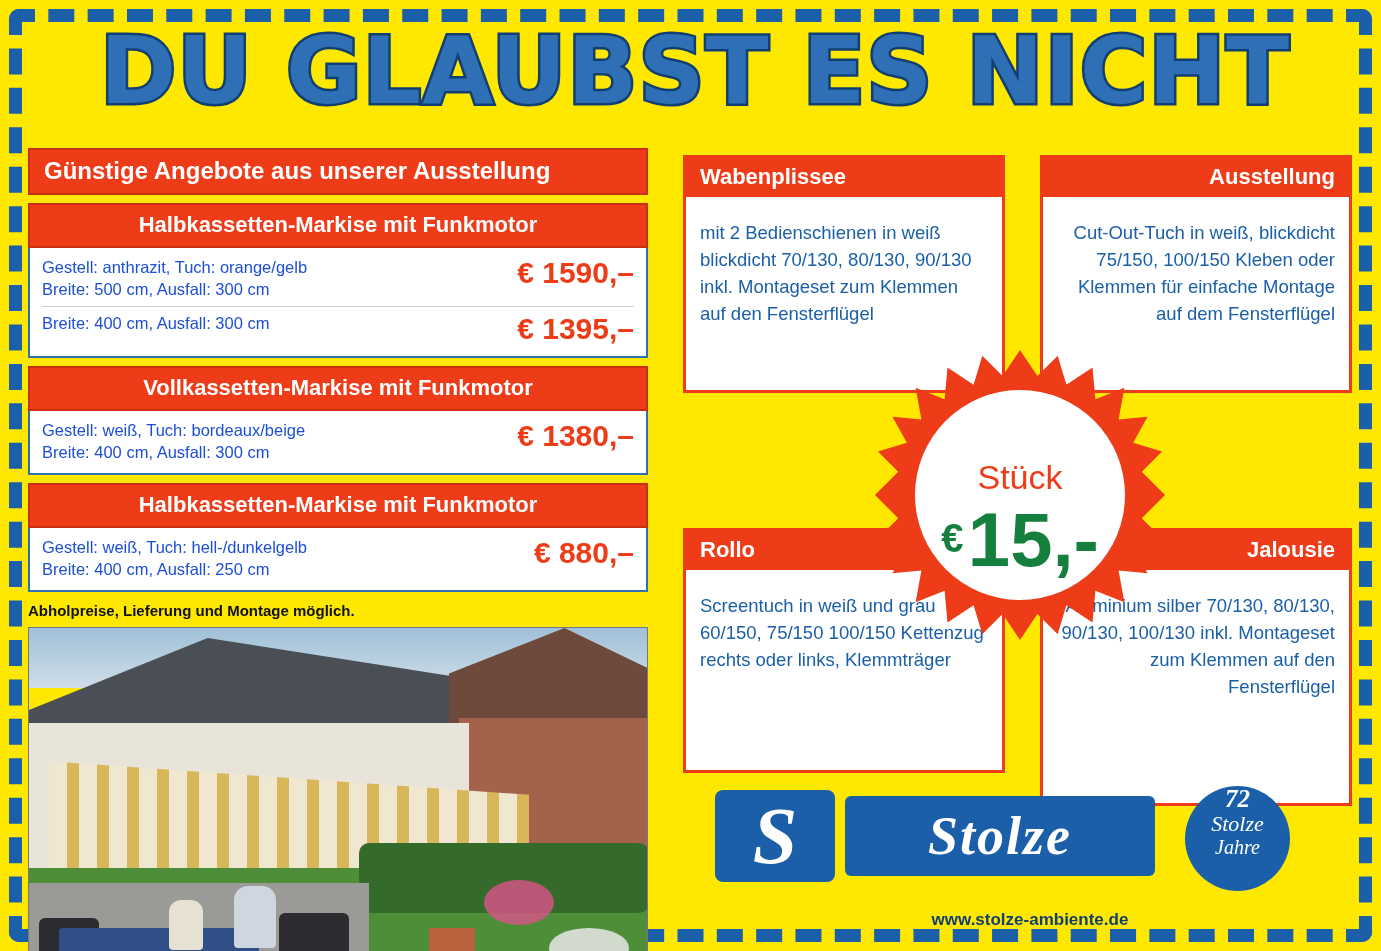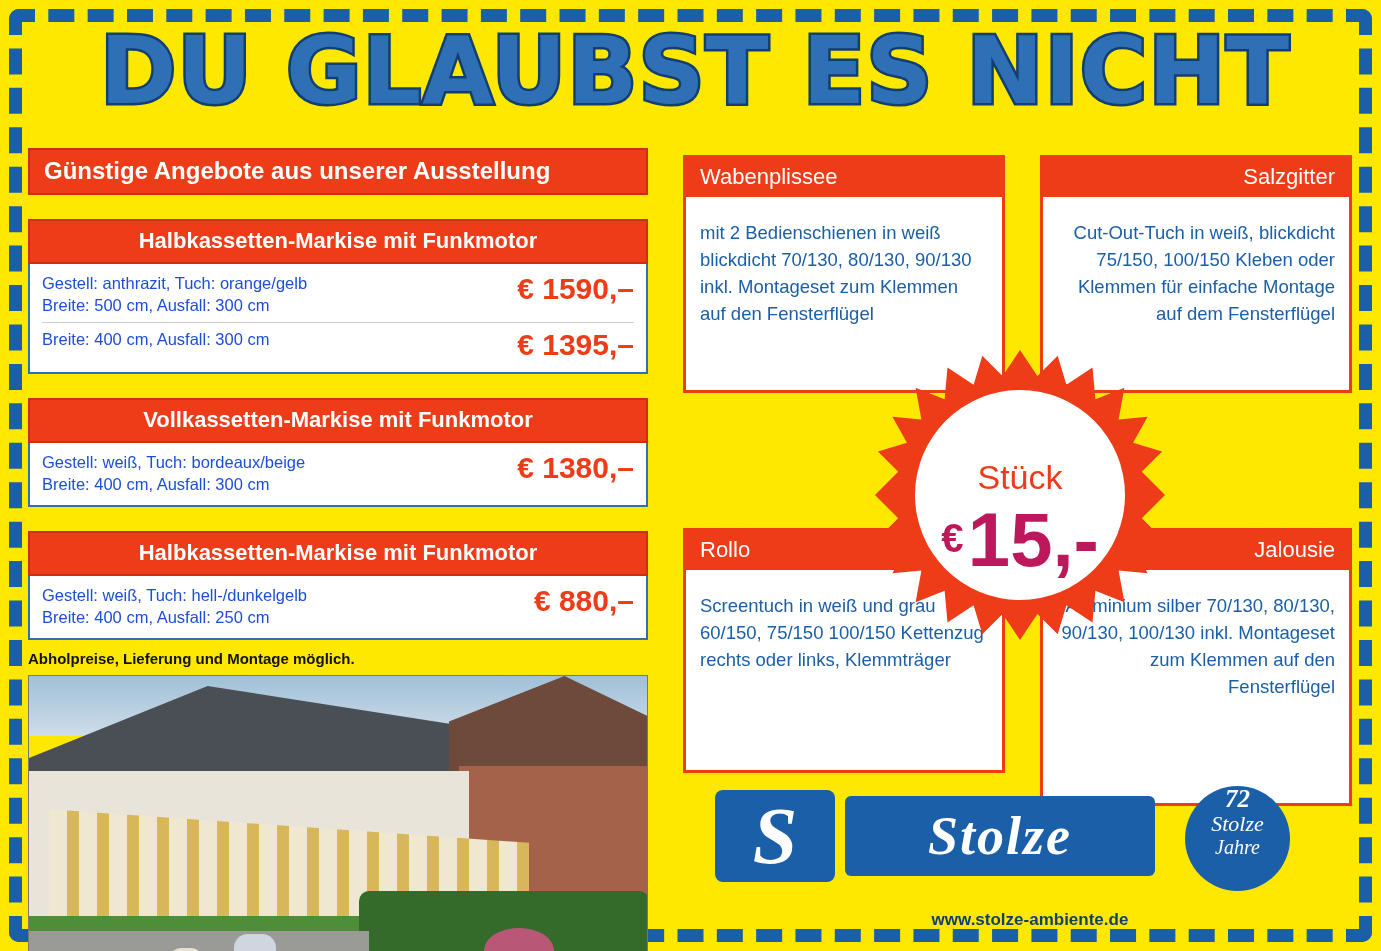--- a/index.html
+++ b/index.html
@@ -62,21 +62,21 @@
 
   .white-box{
     background:#ffffff;
     border:2px solid #2f6fb5;
     border-top:none;
     box-sizing:border-box;
     padding:8px 12px 10px 12px;
     position:relative;
     min-height:76px;
   }
-  .offer-block{margin-top:24px;border-radius:12px;}
+  .offer-block{margin-top:8px;border-radius:12px;}
   .offer-row{
     display:flex;align-items:flex-start;justify-content:space-between;
   }
   .offer-desc{
     font-size:16.5px;color:#1d4ed8;line-height:22px;flex:1;
   }
   .offer-price{
     color:#ee3b18;font-weight:bold;font-size:30px;white-space:nowrap;
     text-align:right;min-width:190px;
   }
@@ -110,21 +110,21 @@
   .hedge{position:absolute;left:330px;top:215px;width:290px;height:70px;background:#356b2a;border-radius:10px;}
   .flowers{position:absolute;left:455px;top:252px;width:70px;height:45px;background:#d9548a;border-radius:50%;opacity:.8;}
   .flowers2{position:absolute;left:520px;top:300px;width:80px;height:40px;background:#e8e8e8;border-radius:50%;opacity:.85;}
   .pot{position:absolute;left:400px;top:300px;width:46px;height:48px;background:#b9643f;border-radius:0 0 10px 10px;}
 
   
   .prod{
     position:absolute;background:#ffffff;border:3px solid #ee3b18;box-sizing:border-box;
   }
   .prod .hdr{
-    background:#ee3b18;color:#fff;font-weight:normal;font-size:22px;padding:6px 14px 7px;
+    background:#ee3b18;color:#fff;font-weight:bold;font-size:22px;padding:6px 14px 7px;
   }
   .prod .body{
     color:#1a5fa8;font-size:18.5px;line-height:27px;padding:22px 14px 12px;
   }
   .prod.right-align .hdr{text-align:right;}
   .prod.right-align .body{text-align:right;}
 
   #box-wabenplissee{left:683px;top:155px;width:322px;height:238px;}
   #box-doppelrollo{left:1040px;top:155px;width:312px;height:238px;}
   #box-rollo{left:683px;top:528px;width:322px;height:245px;}
@@ -148,21 +148,21 @@
   .burst-arc text{
     font-family:"Liberation Sans",sans-serif;font-size:21px;font-weight:bold;fill:#ee3b18;
     letter-spacing:2px;
   }
   .stueck{
     position:absolute;left:0;top:108px;width:290px;text-align:center;
     color:#ee3b18;font-size:34px;
   }
   .burst-price{
     position:absolute;left:0;top:146px;width:290px;text-align:center;
-    color:#be185d;font-weight:bold;
+    color:#15803d;font-weight:bold;
   }
   .burst-price .eur{font-size:40px;vertical-align:14px;}
   .burst-price .num{font-size:76px;}
 
   
   .logo-area{position:absolute;left:700px;top:790px;width:660px;height:135px;}
   .logo-s{
     position:absolute;left:15px;top:0;width:120px;height:92px;
     background:#1a5fa8;border-radius:8px;color:#fff;
     font-family:"Liberation Serif",serif;font-style:italic;font-weight:bold;
@@ -260,21 +260,21 @@
       <div class="flowers2"></div>
     </div>
   </div>
 
   <div class="prod" id="box-wabenplissee">
     <div class="hdr">Wabenplissee</div>
     <div class="body">mit 2 Bedienschienen in weiß blickdicht 70/130, 80/130, 90/130 inkl. Montageset zum Klemmen auf den Fensterflügel</div>
   </div>
 
   <div class="prod right-align" id="box-doppelrollo">
-    <div class="hdr">Salzgitter</div>
+    <div class="hdr">Ausstellung</div>
     <div class="body">Cut-Out-Tuch in weiß, blickdicht 75/150, 100/150 Kleben oder Klemmen für einfache Montage auf dem Fensterflügel</div>
   </div>
 
   <div class="prod" id="box-rollo">
     <div class="hdr">Rollo</div>
     <div class="body">Screentuch in weiß und grau 60/150, 75/150 100/150 Kettenzug rechts oder links, Klemmträger</div>
   </div>
 
   <div class="prod right-align" id="box-jalousie">
     <div class="hdr">Jalousie</div>

